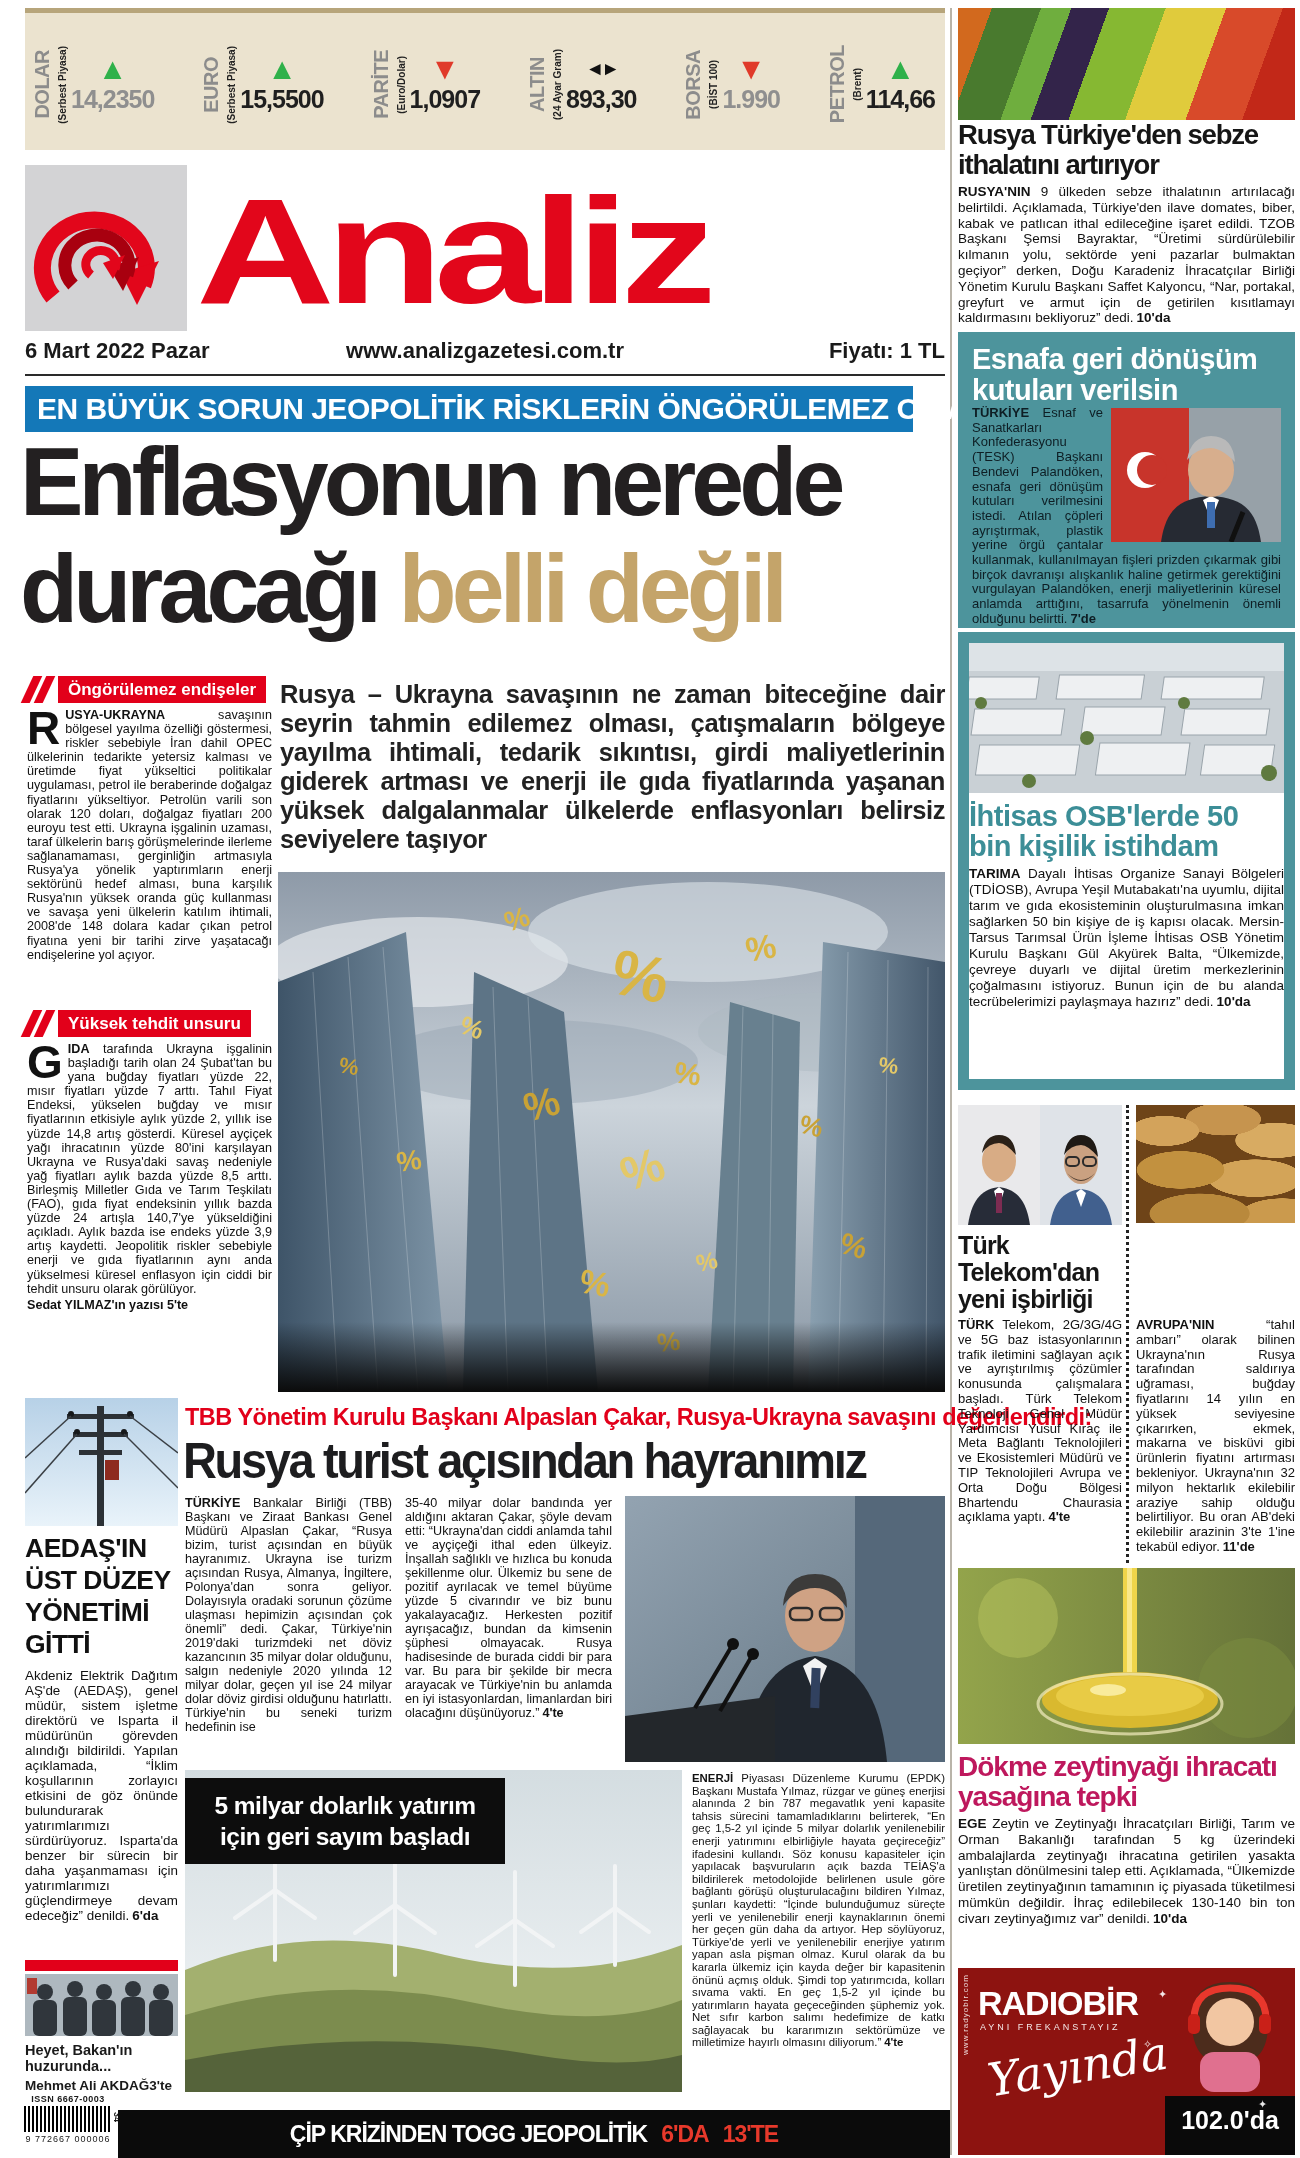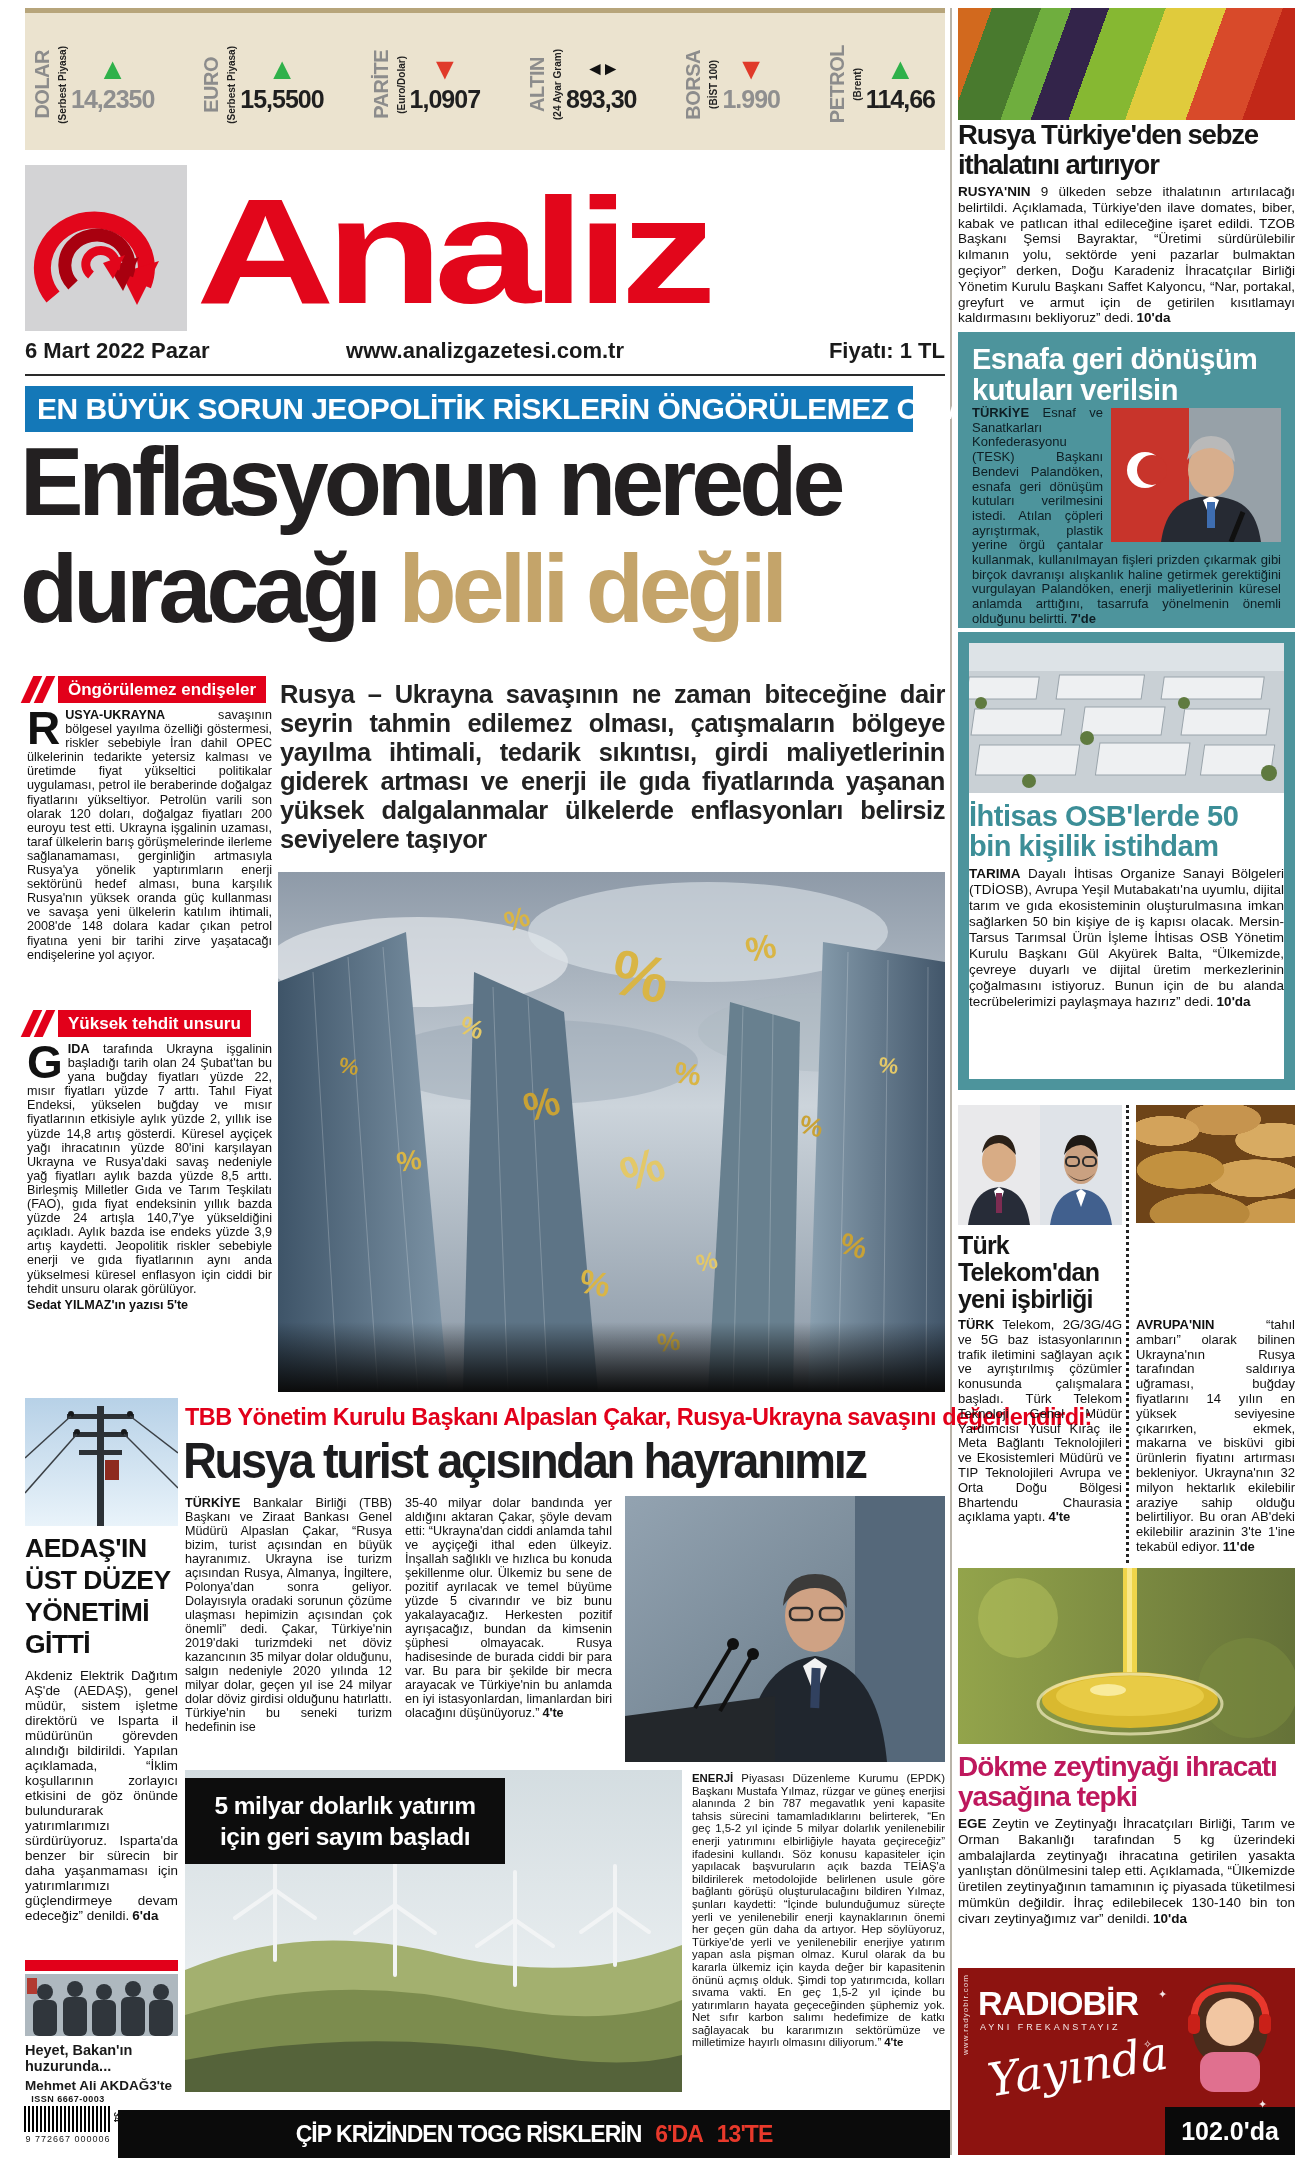--- a/index.html
+++ b/index.html
@@ -91,21 +91,21 @@
   #bread-text{left:1136px;top:1318px;width:159px;height:242px;font-size:13px;line-height:14.8px;color:#111;overflow:hidden}
   #ph-olive{left:958px;top:1568px;width:337px;height:176px}
   #oil-head{left:958px;top:1752px;width:340px;font-size:28px;line-height:30px;font-weight:800;color:#be185d;letter-spacing:-1px}
   #oil-text{left:958px;top:1816px;width:337px;font-size:13.5px;line-height:15.8px;color:#111}
   
   #radio{left:958px;top:1968px;width:337px;height:187px;background:#8d1310;color:#fff}
   #radio .url{position:absolute;left:3px;top:6px;font-size:8px;letter-spacing:1px;writing-mode:vertical-rl;transform:rotate(180deg);opacity:.85}
   #radio .brand{position:absolute;left:20px;top:16px;font-size:34px;font-weight:800;letter-spacing:-1px}
   #radio .tagl{position:absolute;left:22px;top:54px;font-size:9px;letter-spacing:3px;opacity:.9}
   #radio .script{position:absolute;left:26px;top:86px;font-size:46px;font-family:"DejaVu Serif",serif;font-style:italic;transform:rotate(-9deg);transform-origin:left top}
-  #radio .freq{position:absolute;right:0;bottom:0;width:130px;height:48px;background:#0a0a0a;color:#fff;font-size:25px;font-weight:800;text-align:center;line-height:48px}
+  #radio .freq{position:absolute;right:0;bottom:0;width:130px;height:59px;background:#0a0a0a;color:#fff;font-size:25px;font-weight:800;text-align:center;line-height:48px}
   #radio .sp{position:absolute;font-size:11px;opacity:.9}
   
   #issn-block{left:22px;top:2094px;width:92px;text-align:center}
   #issn-block .issn{font-size:9px;font-weight:700;letter-spacing:.5px}
   #issn-block .barcode{height:26px;margin:2px 2px;background:repeating-linear-gradient(90deg,#000 0 2px,#fff 2px 4px)}
   #issn-block .digits{font-size:9px;letter-spacing:1px}
   #issn-issue{left:112px;top:2112px;font-size:9px;font-weight:700;writing-mode:vertical-rl}
   #bbar{left:118px;top:2110px;width:832px;height:48px;background:#0b0b0b;color:#fff;display:flex;align-items:center;justify-content:center;gap:14px;font-size:23px;font-weight:800;letter-spacing:-1px;white-space:nowrap}
   #bbar .bpage{color:#e8392b}
 </style>
@@ -534,18 +534,18 @@
     </svg>
   </div>
 
   <div id="issn-block" class="abs">
     <div class="issn">ISSN 6667-0003</div>
     <div class="barcode"></div>
     <div class="digits">9 772667 000006</div>
   </div>
   <div id="issn-issue" class="abs">34</div>
   <div id="bbar" class="abs">
-    <span>ÇİP KRİZİNDEN TOGG RİSKLERİN</span>
+    <span>ÇİP KRİZİNDEN TOGG JEOPOLİTİK</span>
     <span class="bpage">6'DA</span>
     <span class="bpage">13'TE</span>
   </div>
 
 </div>
 
 </body></html>

